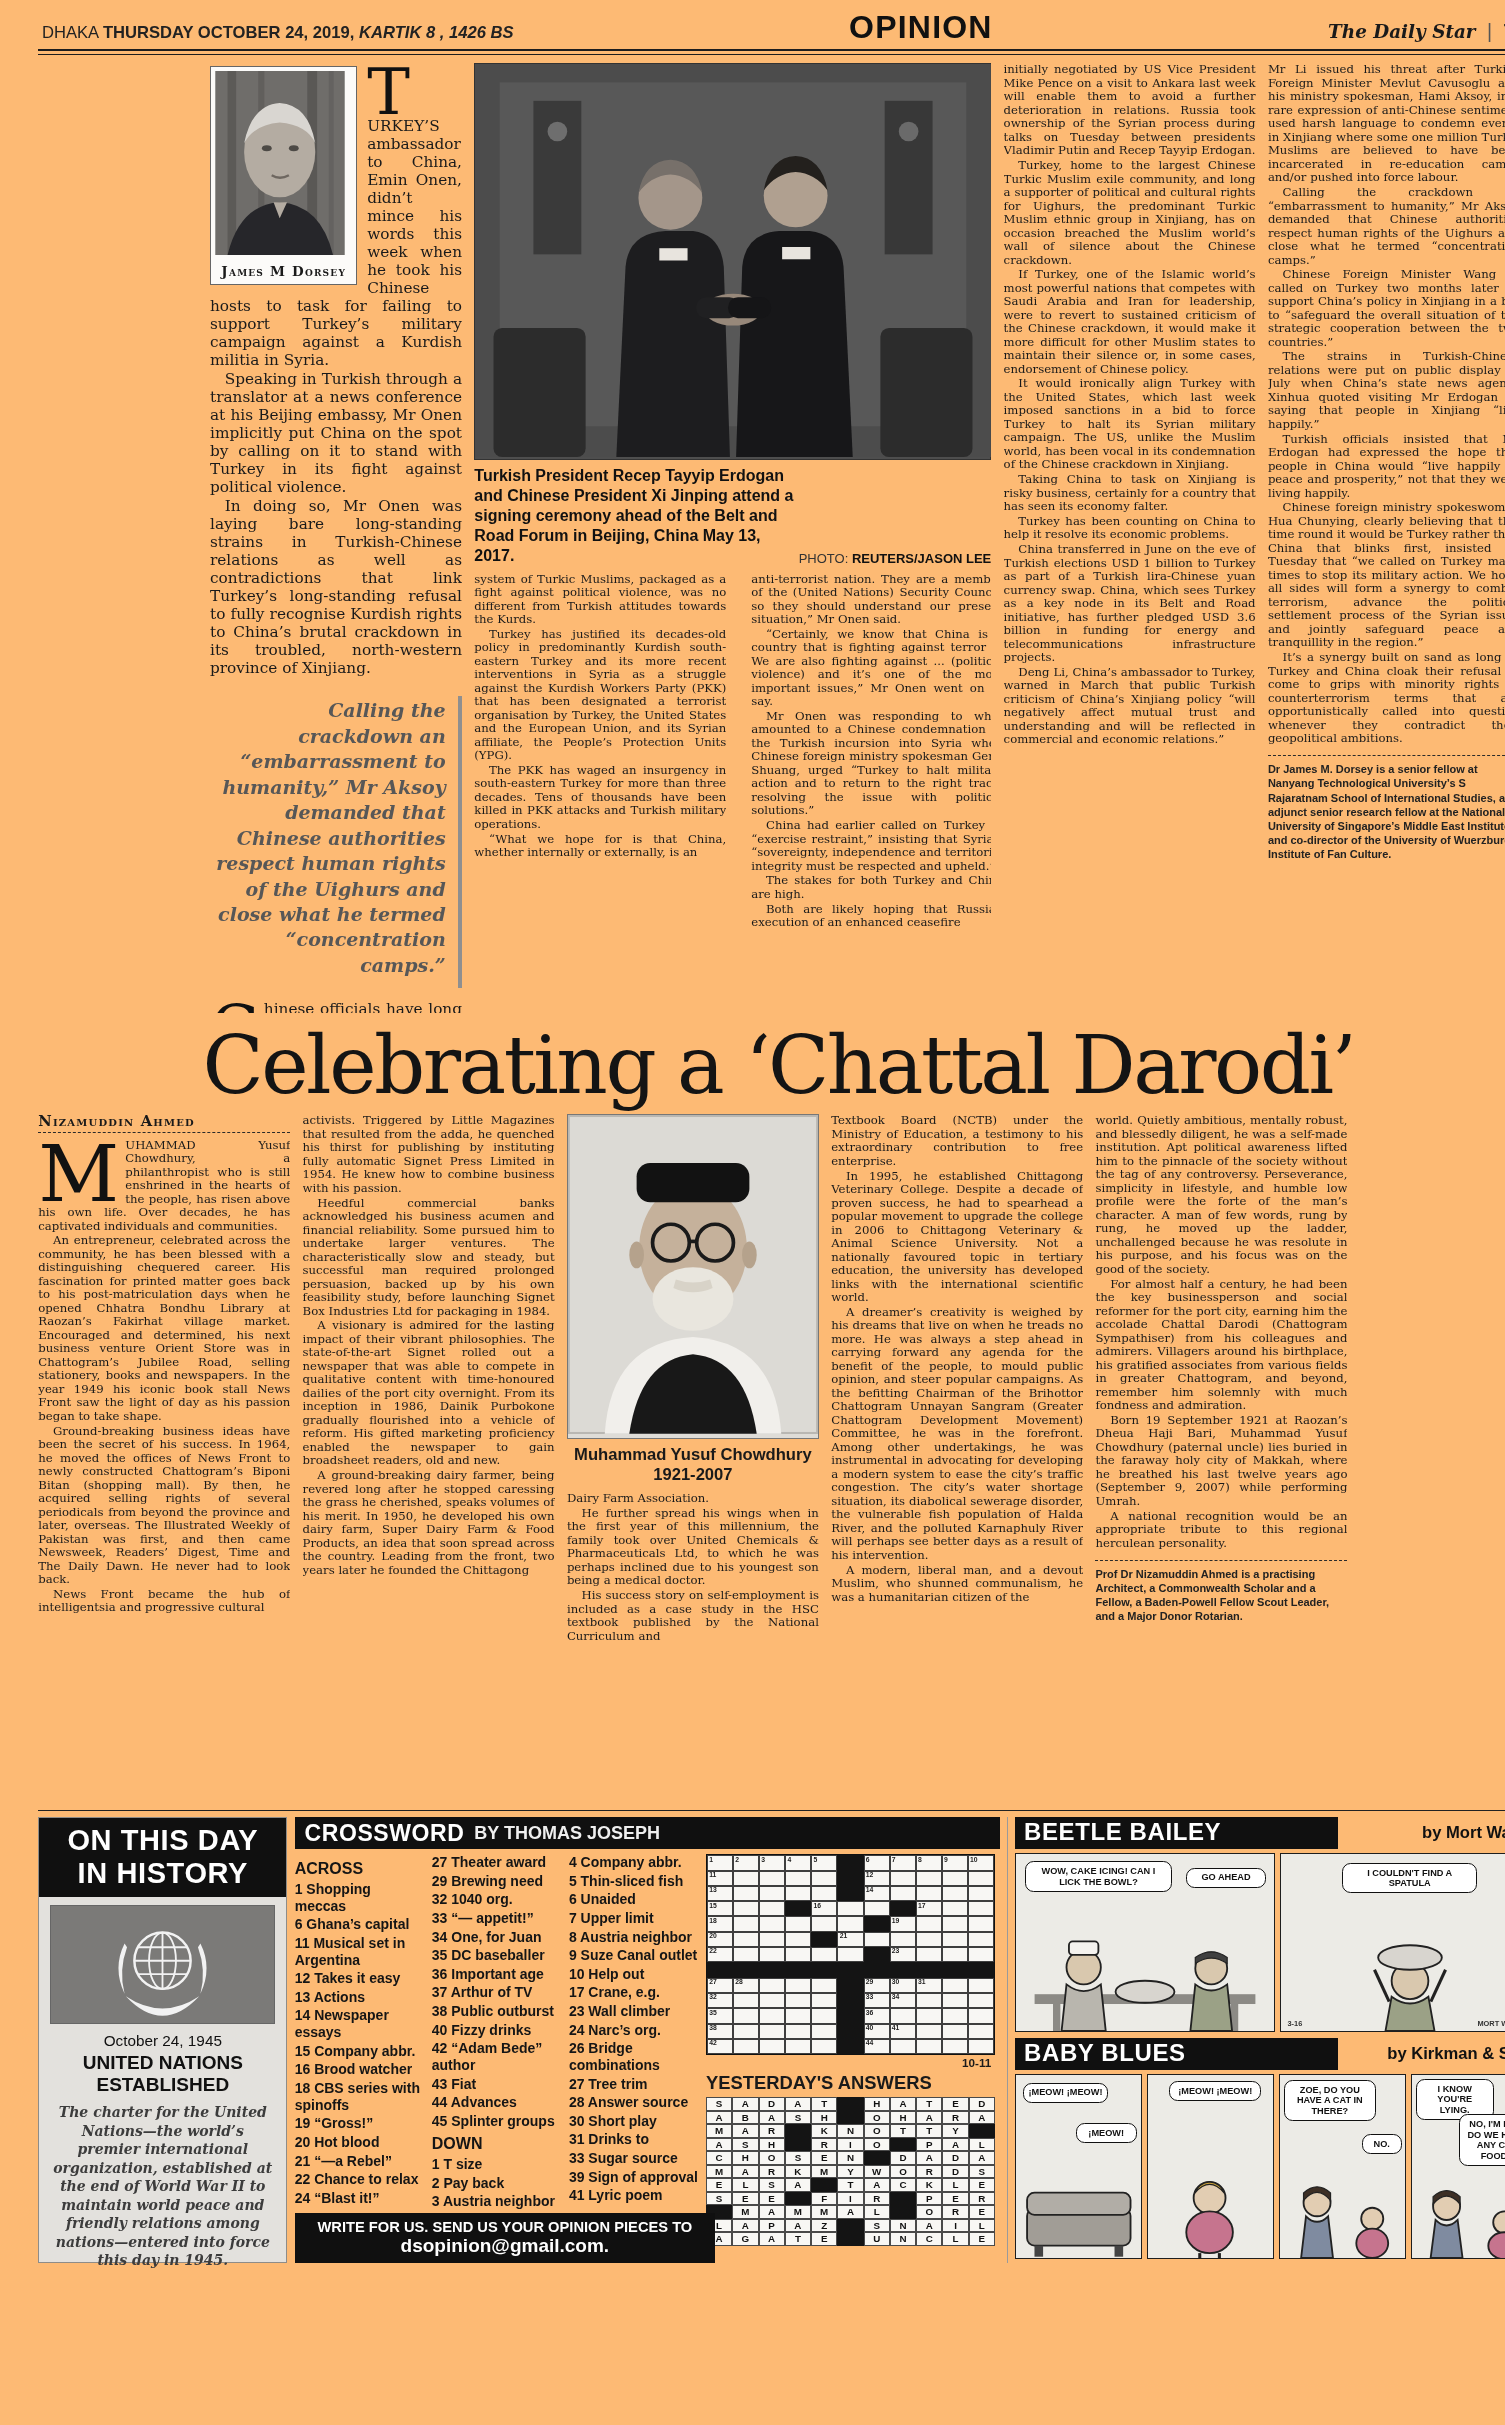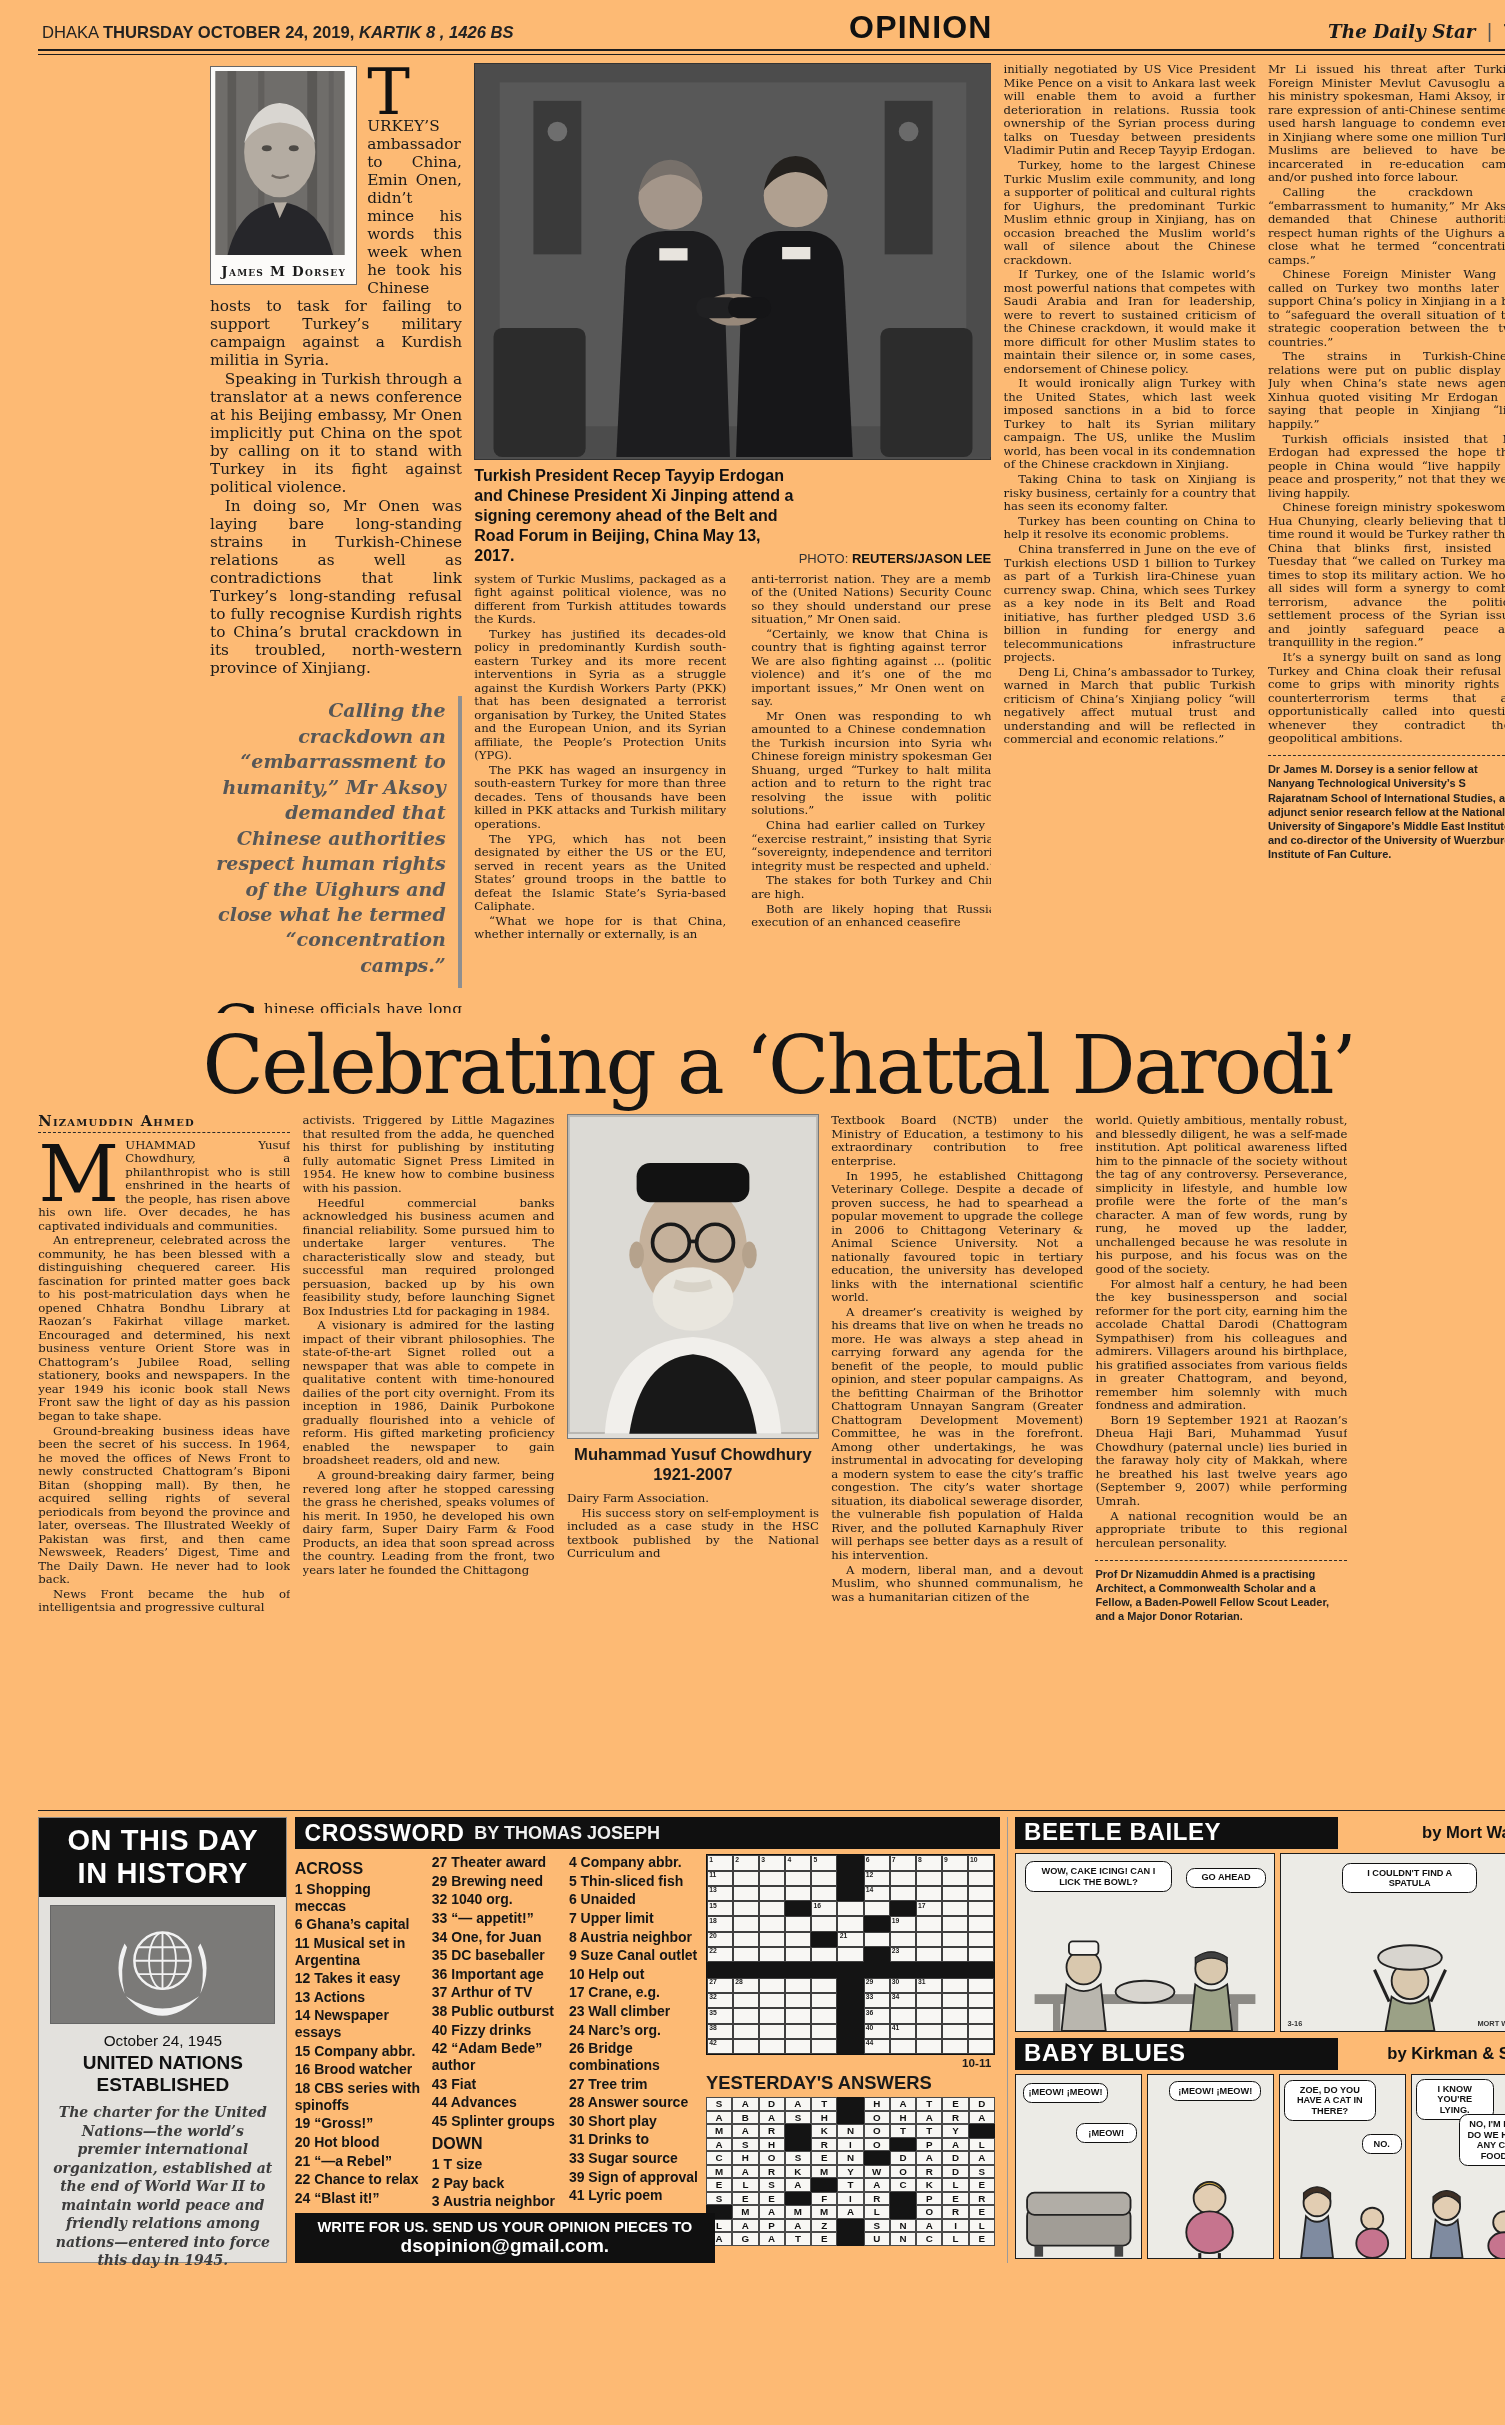--- a/index.html
+++ b/index.html
@@ -183,21 +183,20 @@
         <div class="credit">
           <span>PHOTO:</span>
           <b>REUTERS/JASON LEE</b>
         </div>
       </div>
       <div class="mid-cols">
         <div class="col">
             <p>system of Turkic Muslims, packaged as a fight against political violence, was no different from Turkish attitudes towards the Kurds.</p>
             <p>Turkey has justified its decades-old policy in predominantly Kurdish south-eastern Turkey and its more recent interventions in Syria as a struggle against the Kurdish Workers Party (PKK) that has been designated a terrorist organisation by Turkey, the United States and the European Union, and its Syrian affiliate, the People’s Protection Units (YPG).</p>
             <p>The PKK has waged an insurgency in south-eastern Turkey for more than three decades. Tens of thousands have been killed in PKK attacks and Turkish military operations.</p>
-            <p>The YPG, which has not been designated by either the US or the EU, served in recent years as the United States’ ground troops in the battle to defeat the Islamic State’s Syria-based Caliphate.</p>
             <p>“What we hope for is that China, whether internally or externally, is an</p>
           </div>
         <div class="col">
             <p>anti-terrorist nation. They are a member of the (United Nations) Security Council, so they should understand our present situation,” Mr Onen said.</p>
             <p>“Certainly, we know that China is a country that is fighting against terror ... We are also fighting against ... (political violence) and it’s one of the most important issues,” Mr Onen went on to say.</p>
             <p>Mr Onen was responding to what amounted to a Chinese condemnation of the Turkish incursion into Syria when Chinese foreign ministry spokesman Geng Shuang, urged “Turkey to halt military action and to return to the right track, resolving the issue with political solutions.”</p>
             <p>China had earlier called on Turkey to “exercise restraint,” insisting that Syria’s “sovereignty, independence and territorial integrity must be respected and upheld.”</p>
             <p>The stakes for both Turkey and China are high.</p>
             <p>Both are likely hoping that Russian execution of an enhanced ceasefire</p>
           </div>
@@ -268,20 +267,21 @@
           <ellipse cx="112" cy="228" rx="12" ry="22" fill="#b5a28c"></ellipse>
           <ellipse cx="296" cy="228" rx="12" ry="22" fill="#b5a28c"></ellipse>
         </svg>
       </div>
       <div class="p2-cap">
         <div>Muhammad Yusuf Chowdhury</div>
         <div>1921-2007</div>
       </div>
       <div>
           <p>Dairy Farm Association.</p>
+          <p>He further spread his wings when in the first year of this millennium, the family took over United Chemicals &amp; Pharmaceuticals Ltd, to which he was perhaps inclined due to his youngest son being a medical doctor.</p>
           <p>His success story on self-employment is included as a case study in the HSC textbook published by the National Curriculum and</p>
         </div>
     </div>
 
     <div class="col">
         <p>Textbook Board (NCTB) under the Ministry of Education, a testimony to his extraordinary contribution to free enterprise.</p>
         <p>In 1995, he established Chittagong Veterinary College. Despite a decade of proven success, he had to spearhead a popular movement to upgrade the college in 2006 to Chittagong Veterinary &amp; Animal Science University. Not a nationally favoured topic in tertiary education, the university has developed links with the international scientific world.</p>
         <p>A dreamer’s creativity is weighed by his dreams that live on when he treads no more. He was always a step ahead in carrying forward any agenda for the benefit of the people, to mould public opinion, and steer popular campaigns. As the befitting Chairman of the Brihottor Chattogram Unnayan Sangram (Greater Chattogram Development Movement) Committee, he was in the forefront. Among other undertakings, he was instrumental in advocating for developing a modern system to ease the city’s traffic congestion. The city’s water shortage situation, its diabolical sewerage disorder, the vulnerable fish population of Halda River, and the polluted Karnaphuly River will perhaps see better days as a result of his intervention.</p>
         <p>A modern, liberal man, and a devout Muslim, who shunned communalism, he was a humanitarian citizen of the</p>
       </div>

